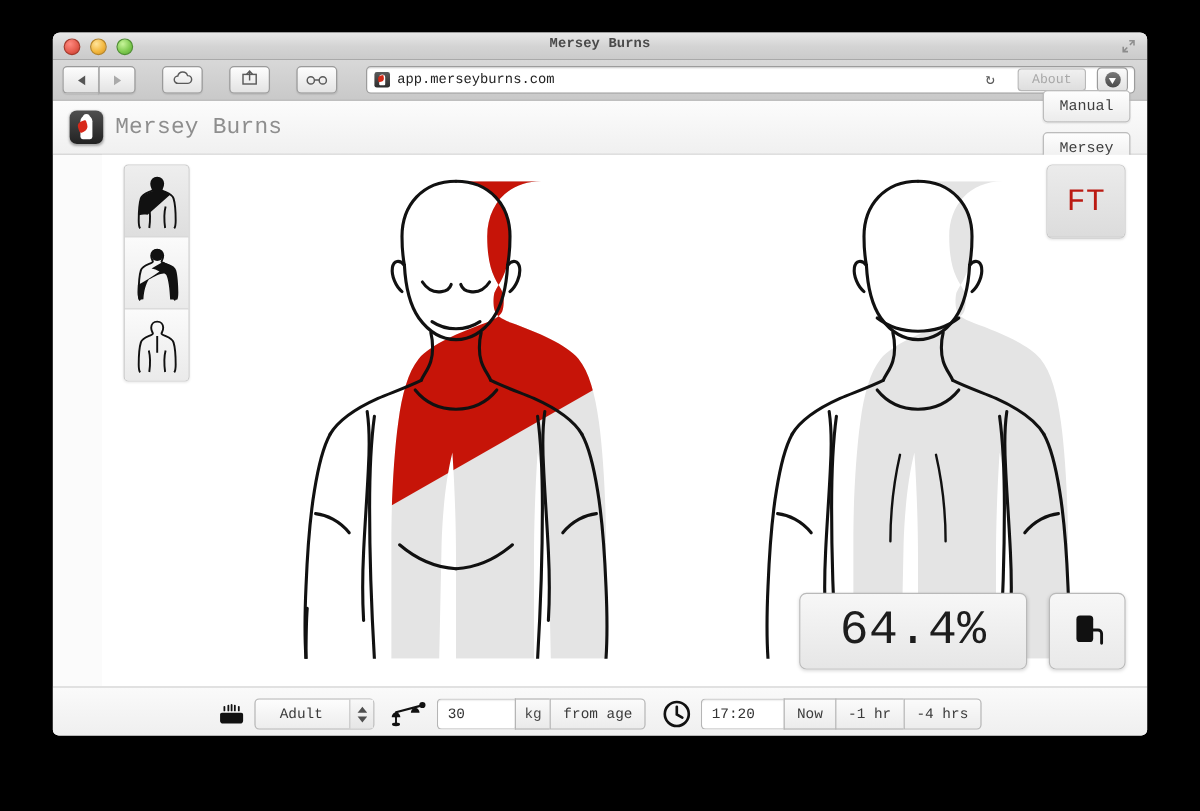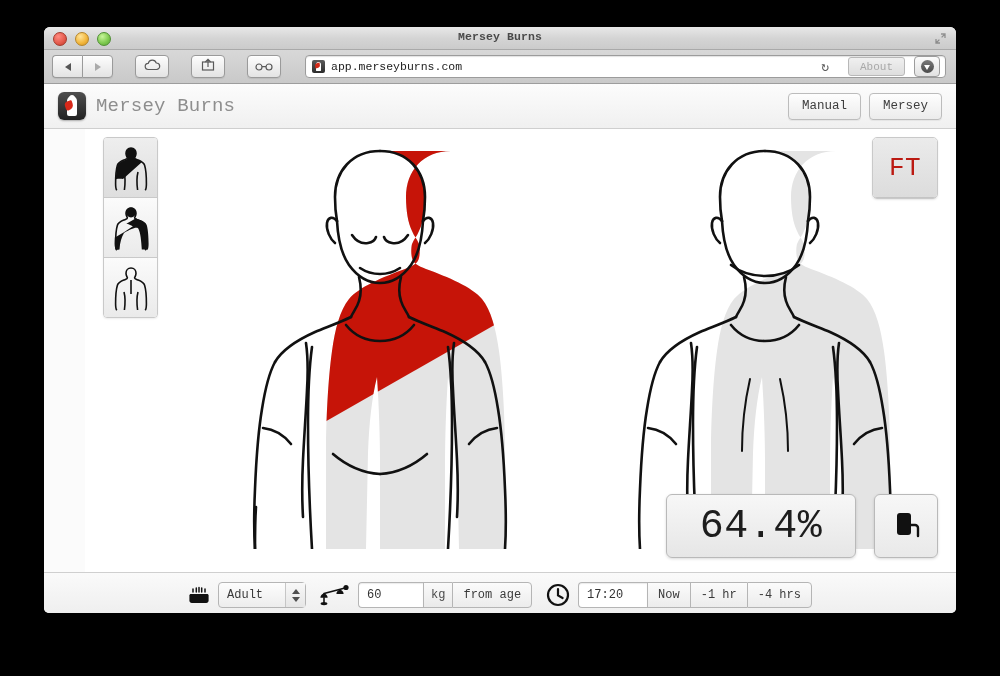--- a/index.html
+++ b/index.html
@@ -125,21 +125,21 @@
   }
   .brand-icon .head {
     position:absolute; left:11px; top:3px; width:6px; height:7px;
     background:#fff; border-radius:50%;
   }
   .brand-icon .burn {
     position:absolute; left:7px; top:9px; width:8px; height:9px;
     background:#d8291a; border-radius: 4px 1px 5px 2px; transform: rotate(-18deg);
   }
   .brand-name { font-size: 19px; color: #8e8e8e; letter-spacing: .2px; }
-  .header-actions { margin-left:auto; display:flex; gap: 8px; }
+  .header-actions { margin-left:auto; display:flex; gap: 8px; flex-direction: column; }
   .hdr-btn {
     height: 25px; padding: 0 13px;
     background: linear-gradient(to bottom,#fefefe,#ececec);
     border: 1px solid #bcbcbc; border-radius: 4px;
     font-size: 12.5px; color: #3e3e3e;
     display:flex; align-items:center;
     box-shadow: 0 1px 1px rgba(0,0,0,.06);
   }
 
   
@@ -208,21 +208,21 @@
     background: linear-gradient(to bottom,#fafafa,#eeeeee);
     border-top: 1px solid #cfcfcf;
     display:flex; align-items:center; justify-content:center; gap: 14px;
   }
   .group { display:flex; align-items:center; gap: 8px; }
   .sel-box {
     height: 24px; width: 78px;
     background: linear-gradient(to bottom,#fdfdfd,#ededed);
     border: 1px solid #b5b5b5; border-radius: 4px;
     display:flex; align-items:center; position: relative;
-    padding-left: 8px; font-size: 12px; color: #3a3a3a;
+    padding-left: 20px; font-size: 12px; color: #3a3a3a;
   }
   .sel-box .arrows {
     position:absolute; right:0; top:0; bottom:0; width: 19px;
     border-left: 1px solid #c6c6c6;
     display:flex; flex-direction:column; align-items:center; justify-content:center; gap:3px;
     background: linear-gradient(to bottom,#f8f8f8,#e6e6e6);
   }
   .ar-up   { width:0;height:0;border-left:4px solid transparent;border-right:4px solid transparent;border-bottom:5px solid #4f4f4f; }
   .ar-down { width:0;height:0;border-left:4px solid transparent;border-right:4px solid transparent;border-top:5px solid #4f4f4f; }
 
@@ -510,21 +510,21 @@
           <svg width="30" height="22" viewBox="0 0 30 22">
             <path d="M4 9.5L25 4" stroke="#111" stroke-width="1.8" stroke-linecap="round" fill="none"></path>
             <circle cx="26" cy="3.5" r="2.6" fill="#111"></circle>
             <path d="M4 9.5c-2.2 0-3.6 2.4-3.6 4.2h7.2C7.6 11.9 6.2 9.5 4 9.5z" fill="#111"></path>
             <path d="M4 13.7v6" stroke="#111" stroke-width="1.6" stroke-linecap="round"></path>
             <ellipse cx="4" cy="19.6" rx="3.4" ry="1.6" fill="#111"></ellipse>
             <path d="M20 5.7c-2.2 0-3.6 2.4-3.6 4.2h7.2C23.6 8.1 22.2 5.7 20 5.7z" fill="#111"></path>
           </svg>
         </span>
         <div style="display:flex;">
-          <div class="field" placeholder="kg">60</div>
+          <div class="field" placeholder="kg">30</div>
           <div class="unit">kg</div>
           <div class="mini-btn last">from age</div>
         </div>
       </div>
 
       <div class="group">
         <span class="icon-black">
           <svg width="24" height="24" viewBox="0 0 24 24">
             <circle cx="12" cy="12" r="10" fill="none" stroke="#111" stroke-width="2.2"></circle>
             <path d="M12 6v6.4l4.6 2.6" fill="none" stroke="#111" stroke-width="2.2" stroke-linecap="round"></path>

